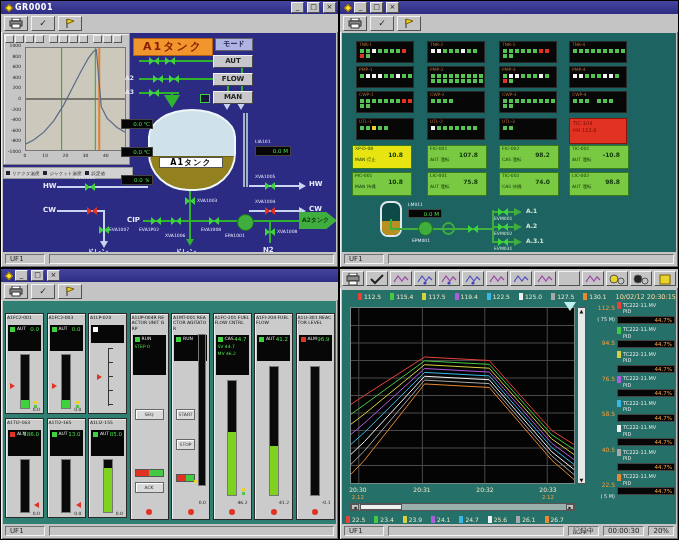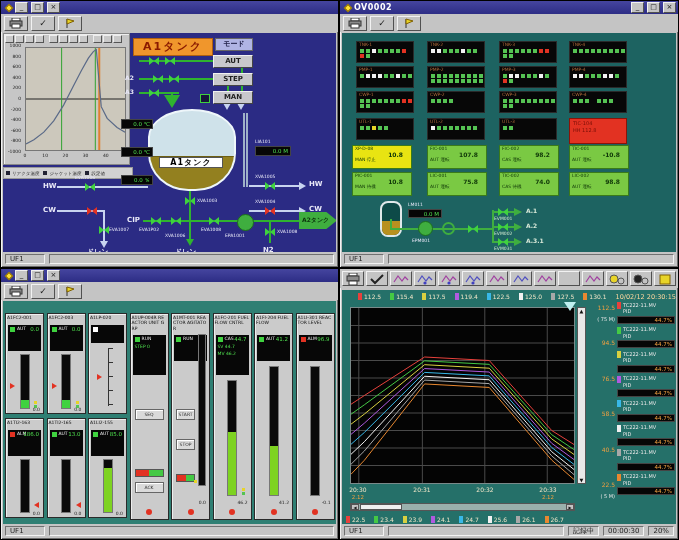--- a/index.html
+++ b/index.html
@@ -120,20 +120,21 @@
 #scrthumb{position:absolute;left:9px;top:0;width:42px;height:6px;background:#f0f0f0;border:1px solid #555}
 #w4ftr{position:absolute;left:4px;top:224px;right:4px;height:10px;display:flex;align-items:center;gap:9px}
 svg{display:block}
 </style>
 </head>
 <body>
 
 <div class="win" id="w1">
   <div class="tbar">
     <span class="ticon"></span>
+    <span class="ttext">GR0001</span>
     <span class="wbtn">_</span>
     <span class="wbtn">□</span>
     <span class="wbtn">×</span>
   </div>
   <div class="tools">
     <span class="tb">
         <svg width="14" height="11">
           <rect x="3" y="0" width="8" height="3" fill="#fff" stroke="#333"></rect>
           <rect x="1" y="3" width="12" height="5" fill="#8a8a8a" stroke="#333"></rect>
           <rect x="3" y="6" width="8" height="4" fill="#fff" stroke="#333"></rect>
@@ -281,33 +282,32 @@
     <div class="arr-d" style="left:183px;top:206px;border-top-color:#2fb32f"></div>
     <span class="wlabel" style="left:172px;top:214px">ドレン</span>
     <div class="abs" id="pump1"></div>
     <span class="vtag" style="left:222px;top:200px">EPA1001</span>
     <div class="pipe" style="left:266px;top:189px;width:2px;height:21px"></div>
     <div class="valve" style="left:262px;top:195px"></div>
     <span class="vtag" style="left:274px;top:196px">XVA1008</span>
     <span class="wlabel" style="left:260px;top:213px">N2</span>
     <div class="abs" id="a2arrow">A2タンク</div>
   <div class="graybtn" style="left: 210px; top: 22px;">AUT</div>
-      <div class="graybtn" style="left: 210px; top: 40px;">STEP</div>
+      <div class="graybtn" style="left: 210px; top: 40px;">FLOW</div>
       <div class="graybtn" style="left: 210px; top: 58px;">MAN</div>
     </div>
   <div class="sbar">
       <span class="scell" style="width:40px">UF1</span>
       <span class="scell" style="flex:1"></span>
     </div>
 </div>
 
 <div class="win" id="w2">
   <div class="tbar">
     <span class="ticon"></span>
-    <span class="ttext">OV0002</span>
     <span class="wbtn">_</span>
     <span class="wbtn">□</span>
     <span class="wbtn">×</span>
   </div>
   <div class="tools">
     <span class="tb">
         <svg width="14" height="11">
           <rect x="3" y="0" width="8" height="3" fill="#fff" stroke="#333"></rect>
           <rect x="1" y="3" width="12" height="5" fill="#8a8a8a" stroke="#333"></rect>
           <rect x="3" y="6" width="8" height="4" fill="#fff" stroke="#333"></rect>

